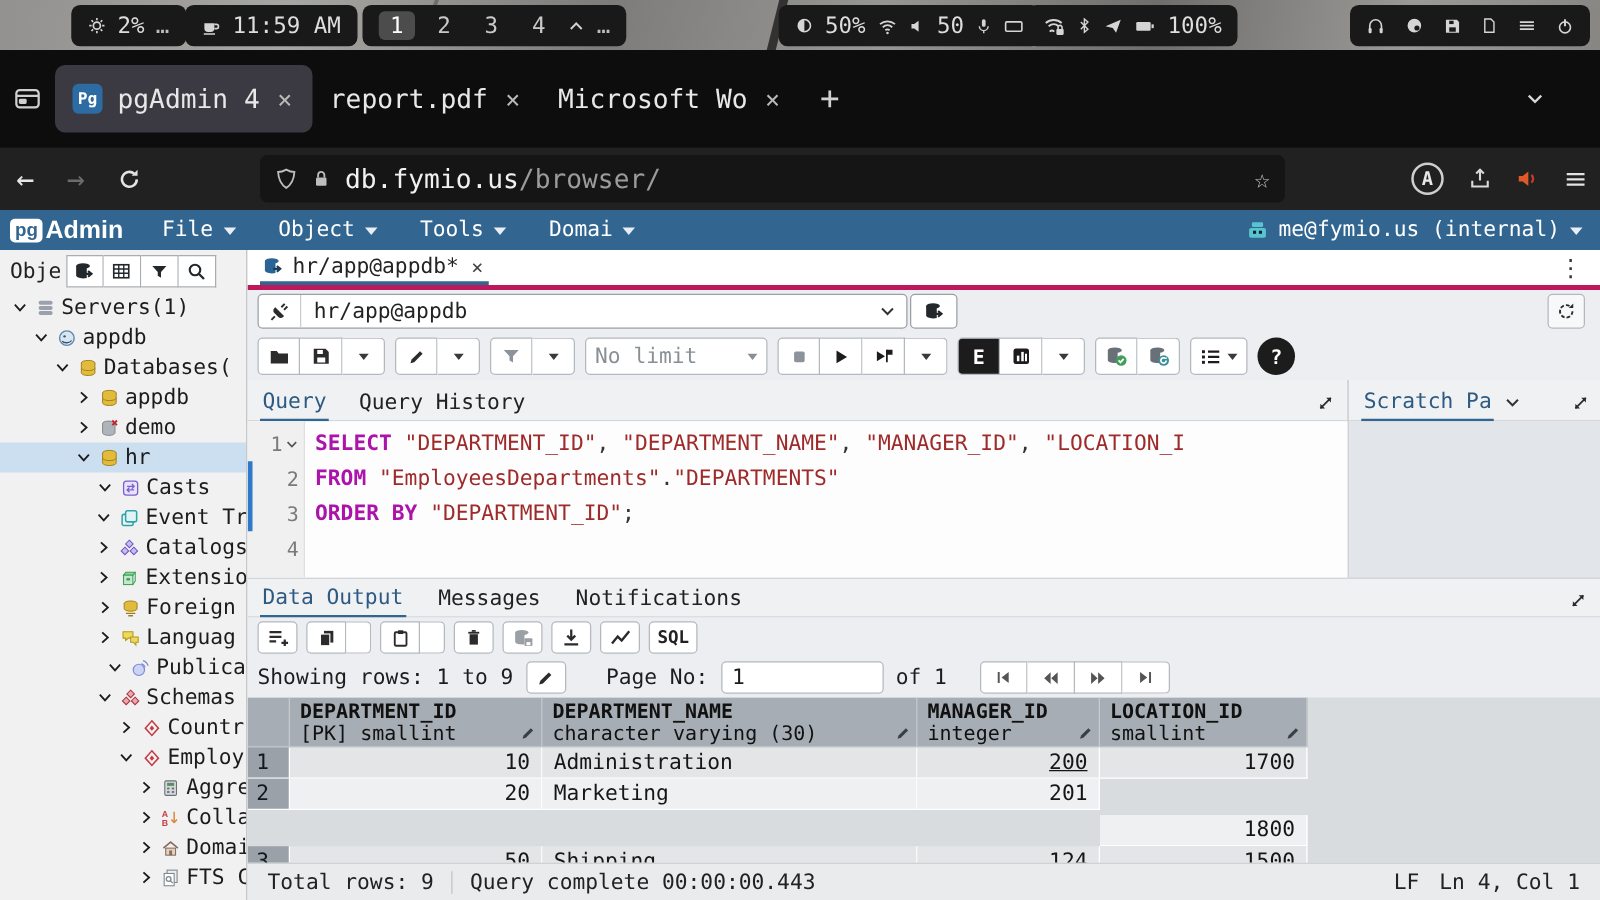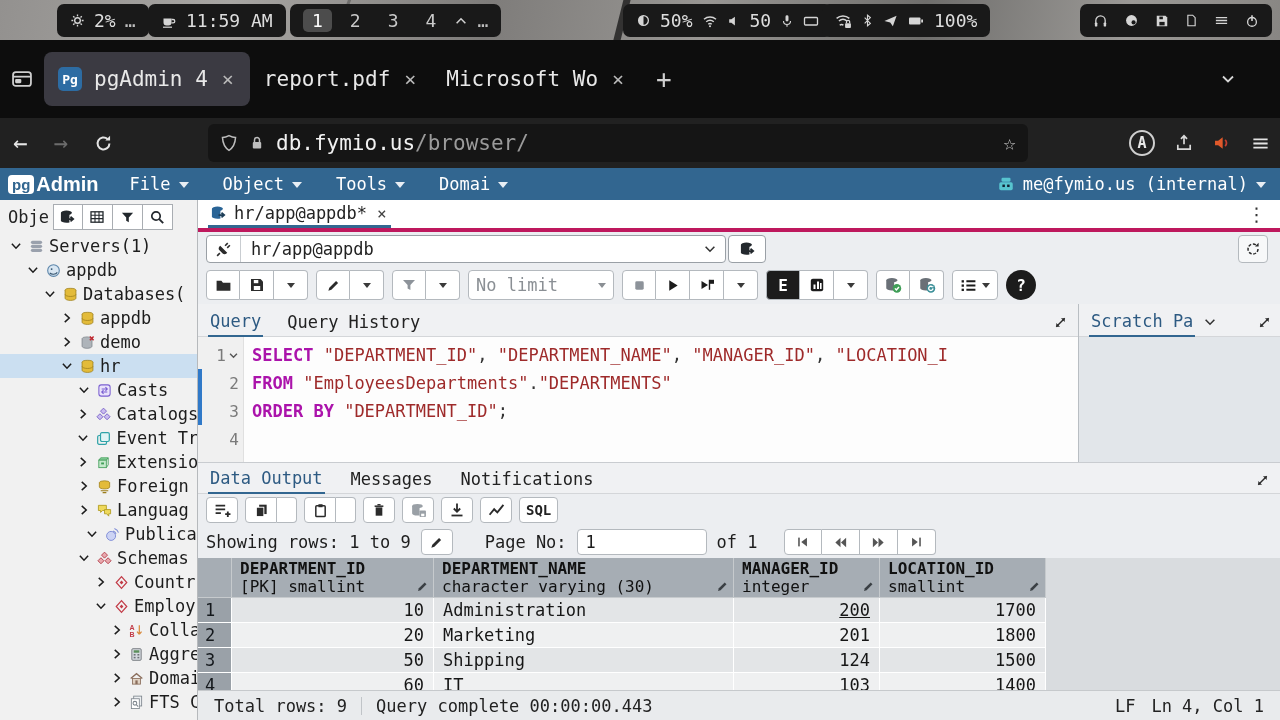--- a/index.html
+++ b/index.html
@@ -570,51 +570,51 @@
             </span>
             <span class="tico ic">
               <svg viewBox="0 0 16 16" width="15" height="15">
                 <rect x="2" y="2" width="12" height="12" rx="2.5" fill="#e9e2fb" stroke="#7a5fd1" stroke-width="1.1"></rect>
                 <path d="M5 6.5h6M9 4.5l2 2-2 2M11 9.5H5M7 7.5l-2 2 2 2" fill="none" stroke="#7a5fd1" stroke-width="1.1"></path>
               </svg>
             </span>
             <span class="tlbl">Casts</span>
           </div>
           <div class="trow" style="padding-left: 76px;">
+            <span class="chev exp">
+              <svg viewBox="0 0 16 16" width="12" height="12">
+                <path d="M5 2.5l6 5.5-6 5.5" fill="none" stroke="#1c1c1c" stroke-width="2"></path>
+              </svg>
+            </span>
+            <span class="tico ic">
+              <svg viewBox="0 0 16 16" width="15" height="15">
+                <rect x="1.8" y="4.8" width="9.4" height="9.4" rx="1.5" fill="none" stroke="#2ea3a8" stroke-width="1.3"></rect>
+                <rect x="4.8" y="1.8" width="9.4" height="9.4" rx="1.5" fill="#e0f4f5" stroke="#2ea3a8" stroke-width="1.3"></rect>
+              </svg>
+            </span>
+            <span class="tlbl">Event Tr</span>
+          </div>
+          <div class="trow" style="padding-left: 76px;">
             <span class="chev">
               <svg viewBox="0 0 16 16" width="12" height="12">
                 <path d="M5 2.5l6 5.5-6 5.5" fill="none" stroke="#1c1c1c" stroke-width="2"></path>
               </svg>
             </span>
             <span class="tico ic">
               <svg viewBox="0 0 16 16" width="15" height="15">
                 <g fill="#cabcf0" stroke="#6f58c4" stroke-width="0.9">
                   <path d="M8 1.2l3.2 3.2L8 7.6 4.8 4.4z"></path>
                   <path d="M4.2 7.2l3.2 3.2-3.2 3.2L1 10.4z"></path>
                   <path d="M11.8 7.2l3.2 3.2-3.2 3.2-3.2-3.2z"></path>
                 </g>
               </svg>
             </span>
             <span class="tlbl">Catalogs</span>
           </div>
           <div class="trow" style="padding-left: 76px;">
-            <span class="chev exp">
-              <svg viewBox="0 0 16 16" width="12" height="12">
-                <path d="M5 2.5l6 5.5-6 5.5" fill="none" stroke="#1c1c1c" stroke-width="2"></path>
-              </svg>
-            </span>
-            <span class="tico ic">
-              <svg viewBox="0 0 16 16" width="15" height="15">
-                <rect x="1.8" y="4.8" width="9.4" height="9.4" rx="1.5" fill="none" stroke="#2ea3a8" stroke-width="1.3"></rect>
-                <rect x="4.8" y="1.8" width="9.4" height="9.4" rx="1.5" fill="#e0f4f5" stroke="#2ea3a8" stroke-width="1.3"></rect>
-              </svg>
-            </span>
-            <span class="tlbl">Event Tr</span>
-          </div>
-          <div class="trow" style="padding-left: 76px;">
             <span class="chev">
               <svg viewBox="0 0 16 16" width="12" height="12">
                 <path d="M5 2.5l6 5.5-6 5.5" fill="none" stroke="#1c1c1c" stroke-width="2"></path>
               </svg>
             </span>
             <span class="tico ic">
               <svg viewBox="0 0 16 16" width="15" height="15">
                 <path d="M3 5.5l2-2.5h8l-2 2.5z" fill="#8fd3a0" stroke="#3f9e57" stroke-width="0.9"></path>
                 <path d="M13 3v7.5l-2 3" fill="none" stroke="#3f9e57" stroke-width="0.9"></path>
                 <rect x="3" y="5.5" width="8" height="8" fill="#c4e8cc" stroke="#3f9e57" stroke-width="0.9"></rect>
@@ -703,55 +703,55 @@
                 <path d="M5 2.5l6 5.5-6 5.5" fill="none" stroke="#1c1c1c" stroke-width="2"></path>
               </svg>
             </span>
             <span class="tico ic">
               <svg viewBox="0 0 16 16" width="15" height="15">
                 <path d="M8 1.8l5.6 6.2L8 14.2 2.4 8z" fill="none" stroke="#c23b47" stroke-width="1.3"></path>
                 <path d="M8 5.8l2 2.2-2 2.2-2-2.2z" fill="#c23b47"></path>
               </svg>
             </span>
             <span class="tlbl">Employ</span>
-          </div>
-          <div class="trow" style="padding-left: 110px;">
-            <span class="chev">
-              <svg viewBox="0 0 16 16" width="12" height="12">
-                <path d="M5 2.5l6 5.5-6 5.5" fill="none" stroke="#1c1c1c" stroke-width="2"></path>
-              </svg>
-            </span>
-            <span class="tico ic">
-              <svg viewBox="0 0 16 16" width="15" height="15">
-                <text x="0.5" y="7" font-size="7.5" font-weight="bold" fill="#c23b47" font-family="sans-serif">A</text>
-                <text x="0.5" y="15" font-size="7.5" font-weight="bold" fill="#c23b47" font-family="sans-serif">B</text>
-                <path d="M11 2.5v9.5M11 12l-2.4-2.8M11 12l2.4-2.8" fill="none" stroke="#d98a3d" stroke-width="1.3"></path>
-              </svg>
-            </span>
-            <span class="tlbl">Colla</span>
           </div>
           <div class="trow" style="padding-left: 110px;">
             <span class="chev">
               <svg viewBox="0 0 16 16" width="12" height="12">
                 <path d="M5 2.5l6 5.5-6 5.5" fill="none" stroke="#1c1c1c" stroke-width="2"></path>
               </svg>
             </span>
             <span class="tico ic">
               <svg viewBox="0 0 16 16" width="15" height="15">
                 <rect x="3" y="1.8" width="10" height="12.4" rx="1.2" fill="#d3d8dd" stroke="#6b7076" stroke-width="0.9"></rect>
                 <rect x="5" y="3.5" width="6" height="2.6" fill="#5b8f5b"></rect>
                 <g fill="#6b7076">
                   <rect x="5" y="7.5" width="2" height="1.6"></rect>
                   <rect x="9" y="7.5" width="2" height="1.6"></rect>
                   <rect x="5" y="10.5" width="2" height="1.6"></rect>
                   <rect x="9" y="10.5" width="2" height="1.6"></rect>
                 </g>
               </svg>
             </span>
             <span class="tlbl">Aggre</span>
+          </div>
+          <div class="trow" style="padding-left: 110px;">
+            <span class="chev">
+              <svg viewBox="0 0 16 16" width="12" height="12">
+                <path d="M5 2.5l6 5.5-6 5.5" fill="none" stroke="#1c1c1c" stroke-width="2"></path>
+              </svg>
+            </span>
+            <span class="tico ic">
+              <svg viewBox="0 0 16 16" width="15" height="15">
+                <text x="0.5" y="7" font-size="7.5" font-weight="bold" fill="#c23b47" font-family="sans-serif">A</text>
+                <text x="0.5" y="15" font-size="7.5" font-weight="bold" fill="#c23b47" font-family="sans-serif">B</text>
+                <path d="M11 2.5v9.5M11 12l-2.4-2.8M11 12l2.4-2.8" fill="none" stroke="#d98a3d" stroke-width="1.3"></path>
+              </svg>
+            </span>
+            <span class="tlbl">Colla</span>
           </div>
           <div class="trow" style="padding-left: 110px;">
             <span class="chev">
               <svg viewBox="0 0 16 16" width="12" height="12">
                 <path d="M5 2.5l6 5.5-6 5.5" fill="none" stroke="#1c1c1c" stroke-width="2"></path>
               </svg>
             </span>
             <span class="tico ic">
               <svg viewBox="0 0 16 16" width="15" height="15">
                 <path d="M1.8 8L8 2.8 14.2 8" fill="none" stroke="#8a6d5b" stroke-width="1.4"></path>
@@ -1210,21 +1210,21 @@
             <div class="gc" style="width: 202px; background: rgb(227, 229, 231); justify-content: flex-end;">10</div>
             <div class="gc" style="width: 300px; background: rgb(227, 229, 231); justify-content: flex-start;">Administration</div>
             <div class="gc" style="width: 146px; background: rgb(227, 229, 231); justify-content: flex-end; text-decoration: underline;">200</div>
             <div class="gc" style="width: 166px; background: rgb(227, 229, 231); justify-content: flex-end;">1700</div>
           </div>
           <div class="grow">
             <div class="gc rnum" style="width: 34px;">2</div>
             <div class="gc" style="width: 202px; background: rgb(239, 240, 241); justify-content: flex-end;">20</div>
             <div class="gc" style="width: 300px; background: rgb(239, 240, 241); justify-content: flex-start;">Marketing</div>
             <div class="gc" style="width: 146px; background: rgb(239, 240, 241); justify-content: flex-end;">201</div>
-            <div class="gc" style="width: 166px; background: rgb(239, 240, 241); justify-content: flex-end;">1800</div>
+            <div class="gc" style="width: 166px; background: rgb(239, 240, 241); justify-content: flex-end; margin-top: 29px;">1800</div>
           </div>
           <div class="grow">
             <div class="gc rnum" style="width: 34px;">3</div>
             <div class="gc" style="width: 202px; background: rgb(227, 229, 231); justify-content: flex-end;">50</div>
             <div class="gc" style="width: 300px; background: rgb(227, 229, 231); justify-content: flex-start;">Shipping</div>
             <div class="gc" style="width: 146px; background: rgb(227, 229, 231); justify-content: flex-end;">124</div>
             <div class="gc" style="width: 166px; background: rgb(227, 229, 231); justify-content: flex-end;">1500</div>
           </div>
           <div class="grow">
             <div class="gc rnum" style="width: 34px;">4</div>

